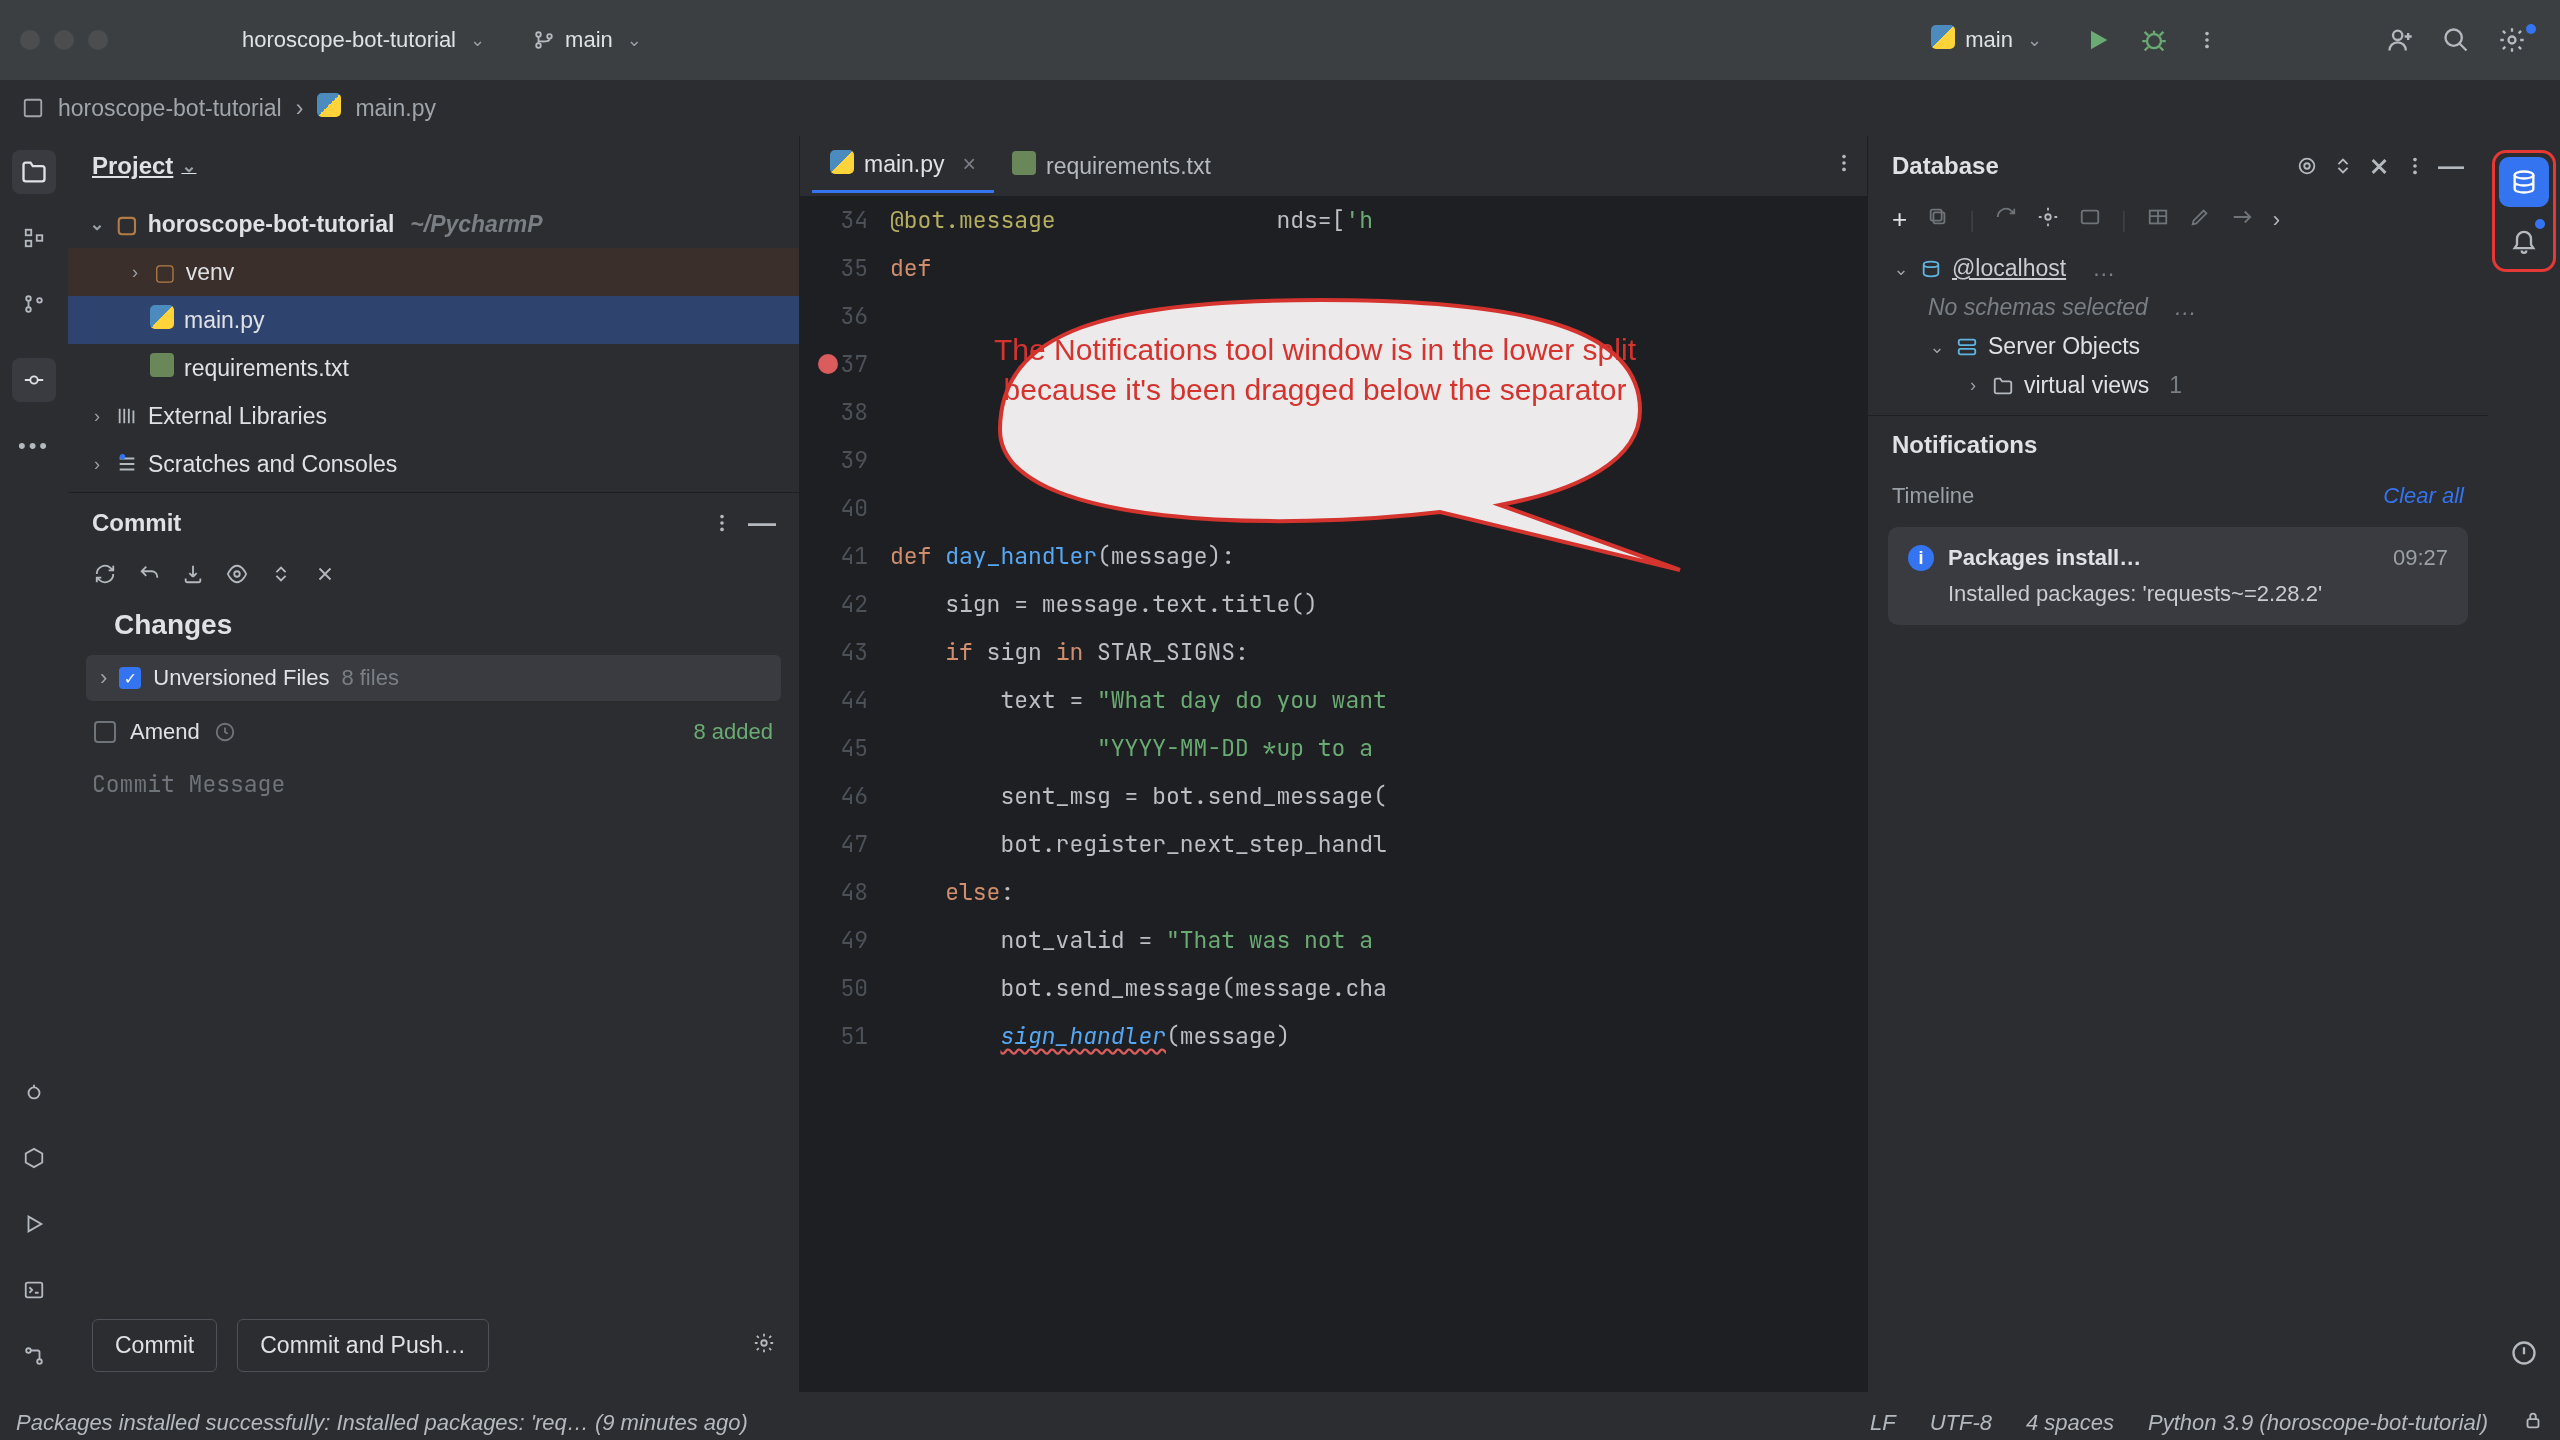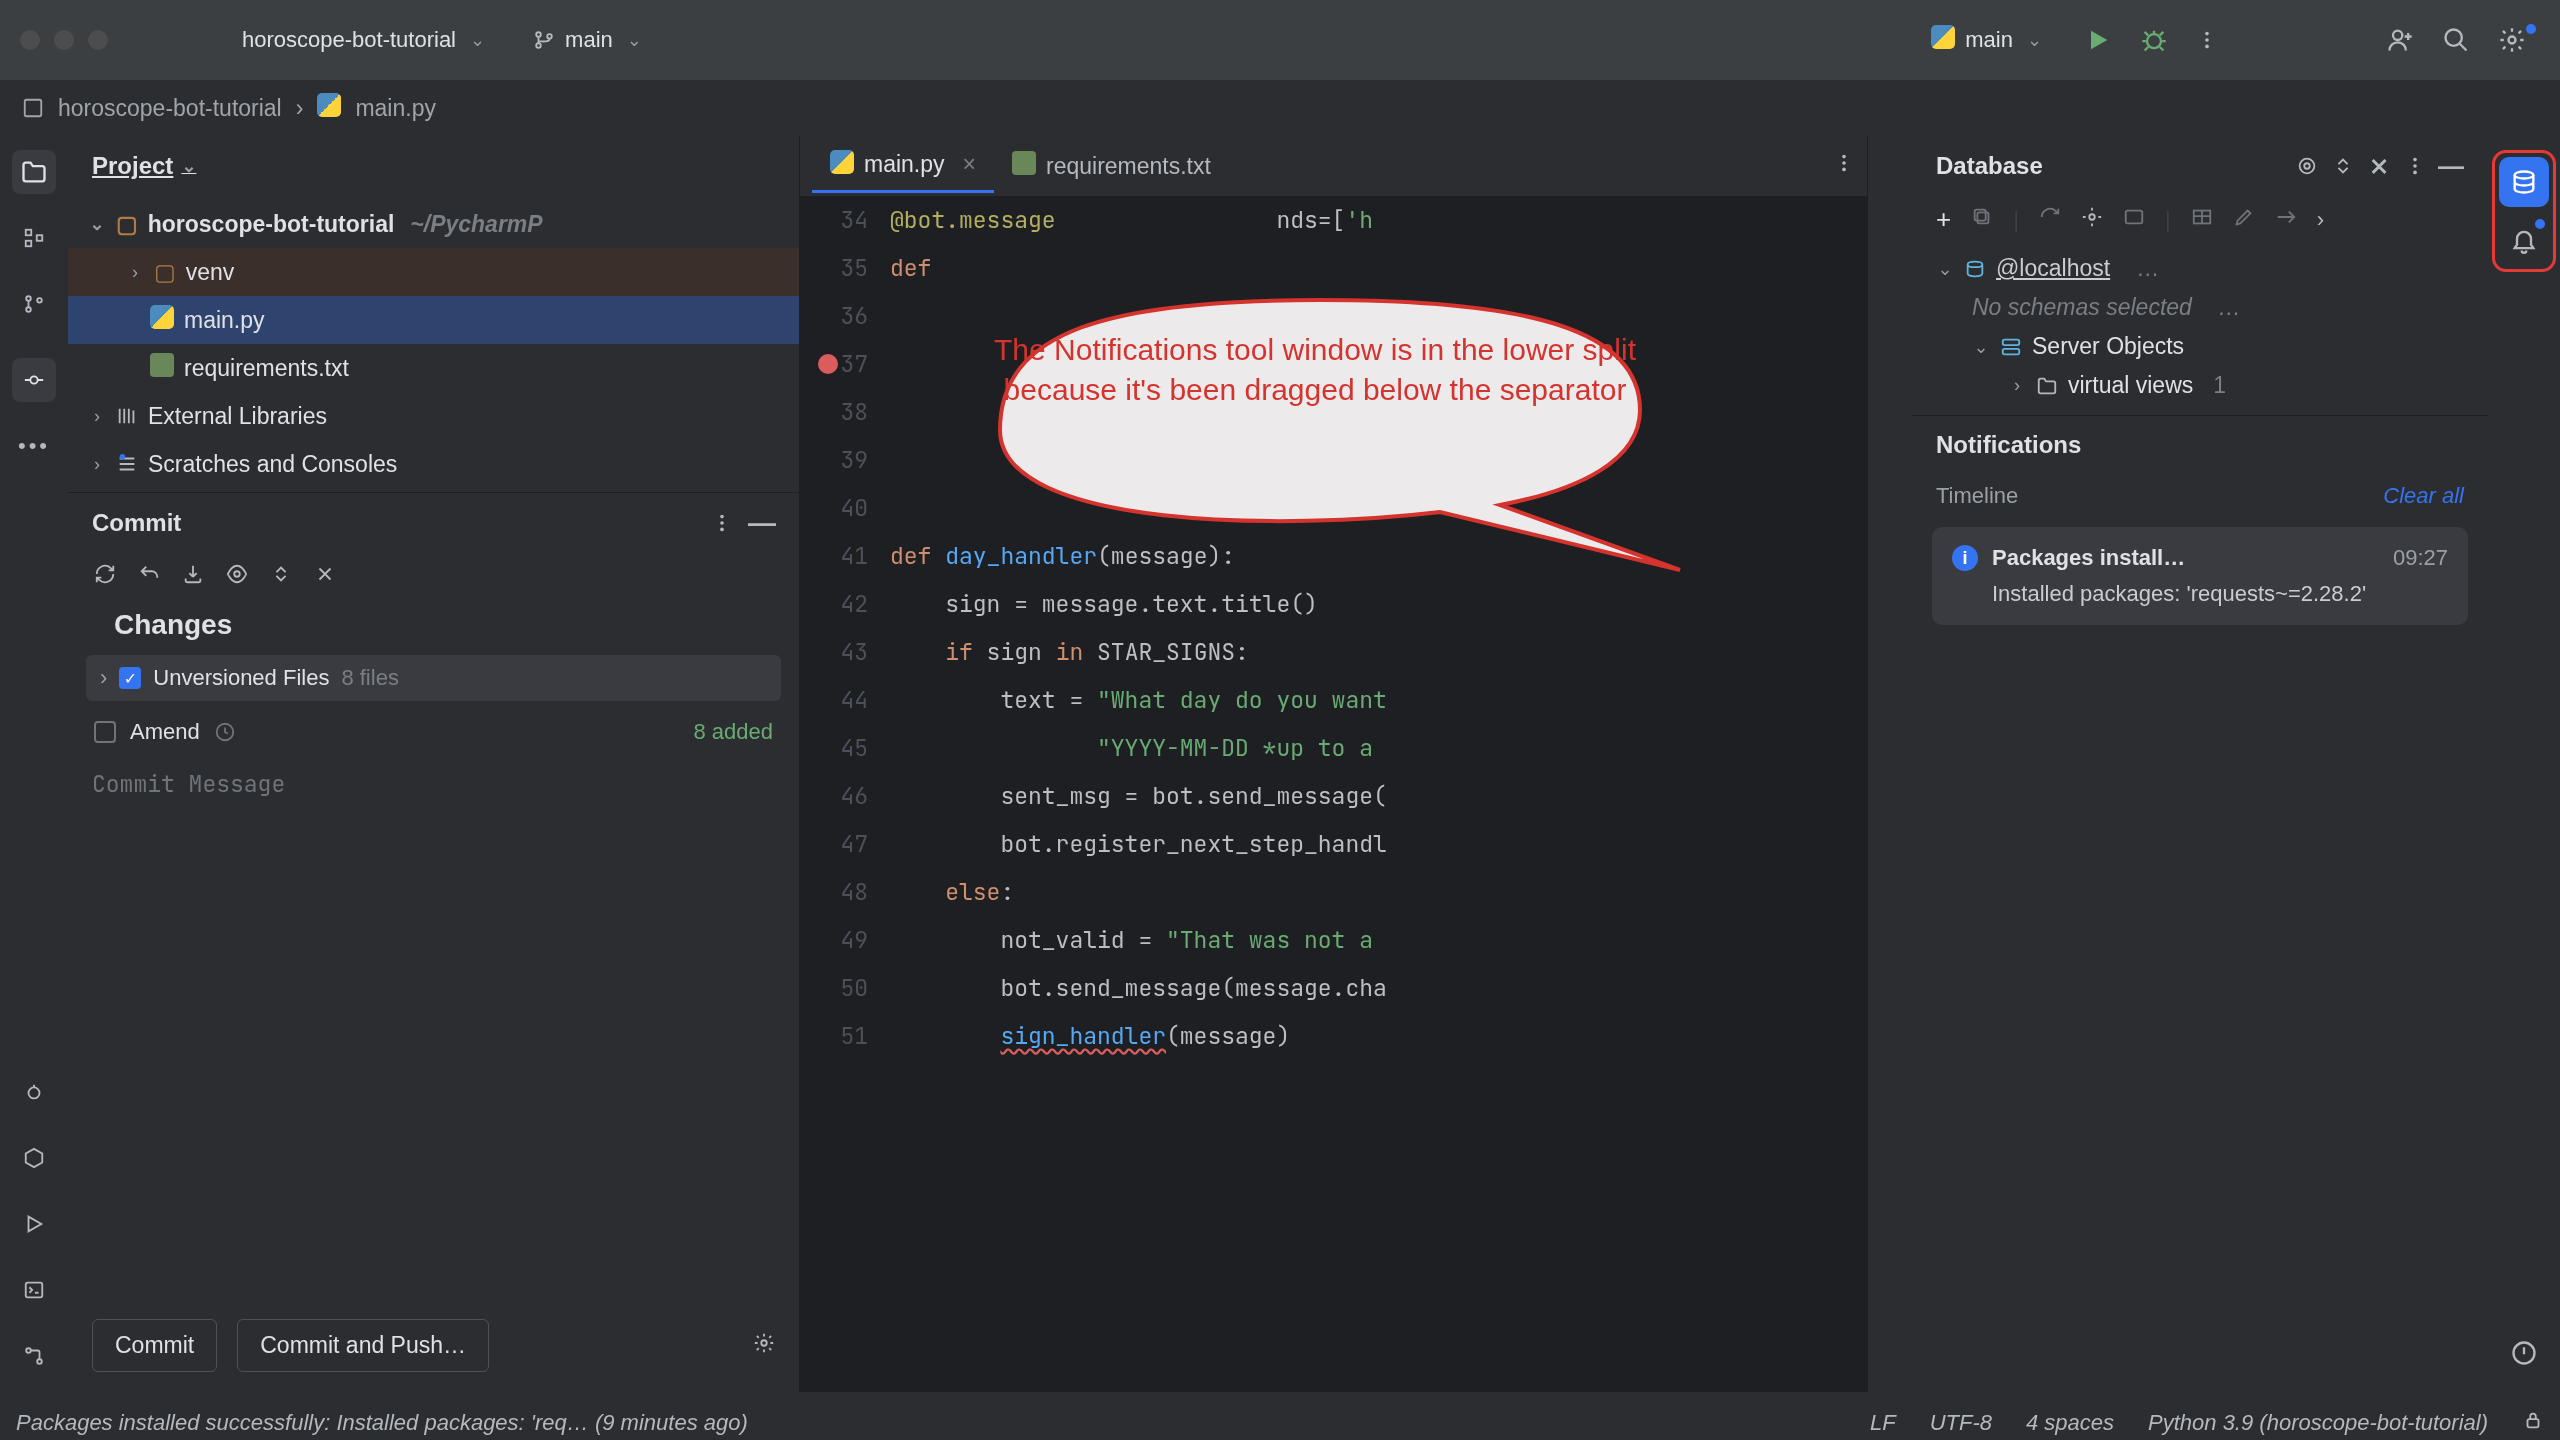--- a/index.html
+++ b/index.html
@@ -45,21 +45,21 @@
 .tab.active { color:#dfe1e5; border-bottom:3px solid #3574f0; }
 .code { flex:1; overflow:hidden; font-family:"JetBrains Mono",Menlo,monospace; font-size:23px; line-height:48px; position:relative; }
 .ln { display:flex; }
 .gut { width:90px; text-align:right; padding-right:22px; color:#4b5059; user-select:none; position:relative; }
 .bp { position:absolute; left:18px; top:14px; width:20px; height:20px; border-radius:50%; background:#db5c5c; }
 .src { white-space:pre; color:#bcbec4; }
 .kw { color:#cf8e6d;text-align:center; }
 .fn { color:#56a8f5; }
 .str { color:#6aab73; }
 .dec { color:#b3ae60; }
-.right-pane { width:620px; display:flex; flex-direction:column;padding-left:44px; }
+.right-pane { width:620px; display:flex; flex-direction:column; }
 .db-hdr { height:60px; display:flex; align-items:center; padding:0 24px; font-size:24px; font-weight:600; }
 .db-tb { display:flex; align-items:center; gap:20px; padding:8px 24px; color:#6f737a; }
 .db-tree { padding:6px 0 10px 0; font-size:23px; }
 .db-row { display:flex; align-items:center; gap:10px; padding:6px 24px; }
 .db-row.sub { padding-left:60px; color:#7a7e85; font-style:italic; }
 .db-row .tw { color:#9aa0a6; font-size:18px; width:18px; text-align:center; }
 .notif-hdr { height:58px; display:flex; align-items:center; padding:0 24px; font-size:24px; font-weight:600; border-top:1px solid #1e1f22; }
 .notif-sub { display:flex; justify-content:space-between; padding:10px 24px; color:#9aa0a6; }
 .clear { color:#3574f0;font-style:italic; }
 .notif-card { margin:8px 20px; background:#393b40; border-radius:10px; padding:18px 20px; }
@@ -74,21 +74,21 @@
 .rgroup { border:3px solid #e53935; border-radius:14px; padding:4px; display:flex; flex-direction:column; gap:8px; }
 .dot-badge { position:absolute; top:4px; right:4px; width:10px; height:10px; border-radius:50%; background:#3574f0; }
 .statusbar { height:62px; display:flex; align-items:center; padding:0 16px; gap:34px; color:#b4b8bf; font-size:22px;font-style:italic; }
 .sb-left { flex:1; }
 .callout { position:absolute; left:940px; top:280px; width:760px; height:300px; pointer-events:none; }
 .callout svg { width:100%; height:100%; }
 .callout-txt { position:absolute; left:990px; top:330px; width:650px; color:#d4332e; font-size:30px; text-align:center; line-height:40px; }
 .py-ic::before{ content:""; display:inline-block; width:24px; height:24px; background:linear-gradient(135deg,#4b8bbe 50%,#ffd43b 50%); border-radius:5px; }
 .req-ic::before{ content:""; display:inline-block; width:24px; height:24px; background:#6a8759; border-radius:4px; }
 .fold-ic{ color:#b07b46; }
-.squiggle { text-decoration: underline wavy #db5c5c; text-underline-offset:4px; }
+.squiggle { text-decoration: underline wavy #db5c5c; text-underline-offset:4px;font-style:italic; }
 </style>
 </head>
 <body>
 
 <div class="titlebar">
   <div class="traffic">
     <div class="btn-dot"></div>
     <div class="btn-dot"></div>
     <div class="btn-dot"></div>
   </div>

